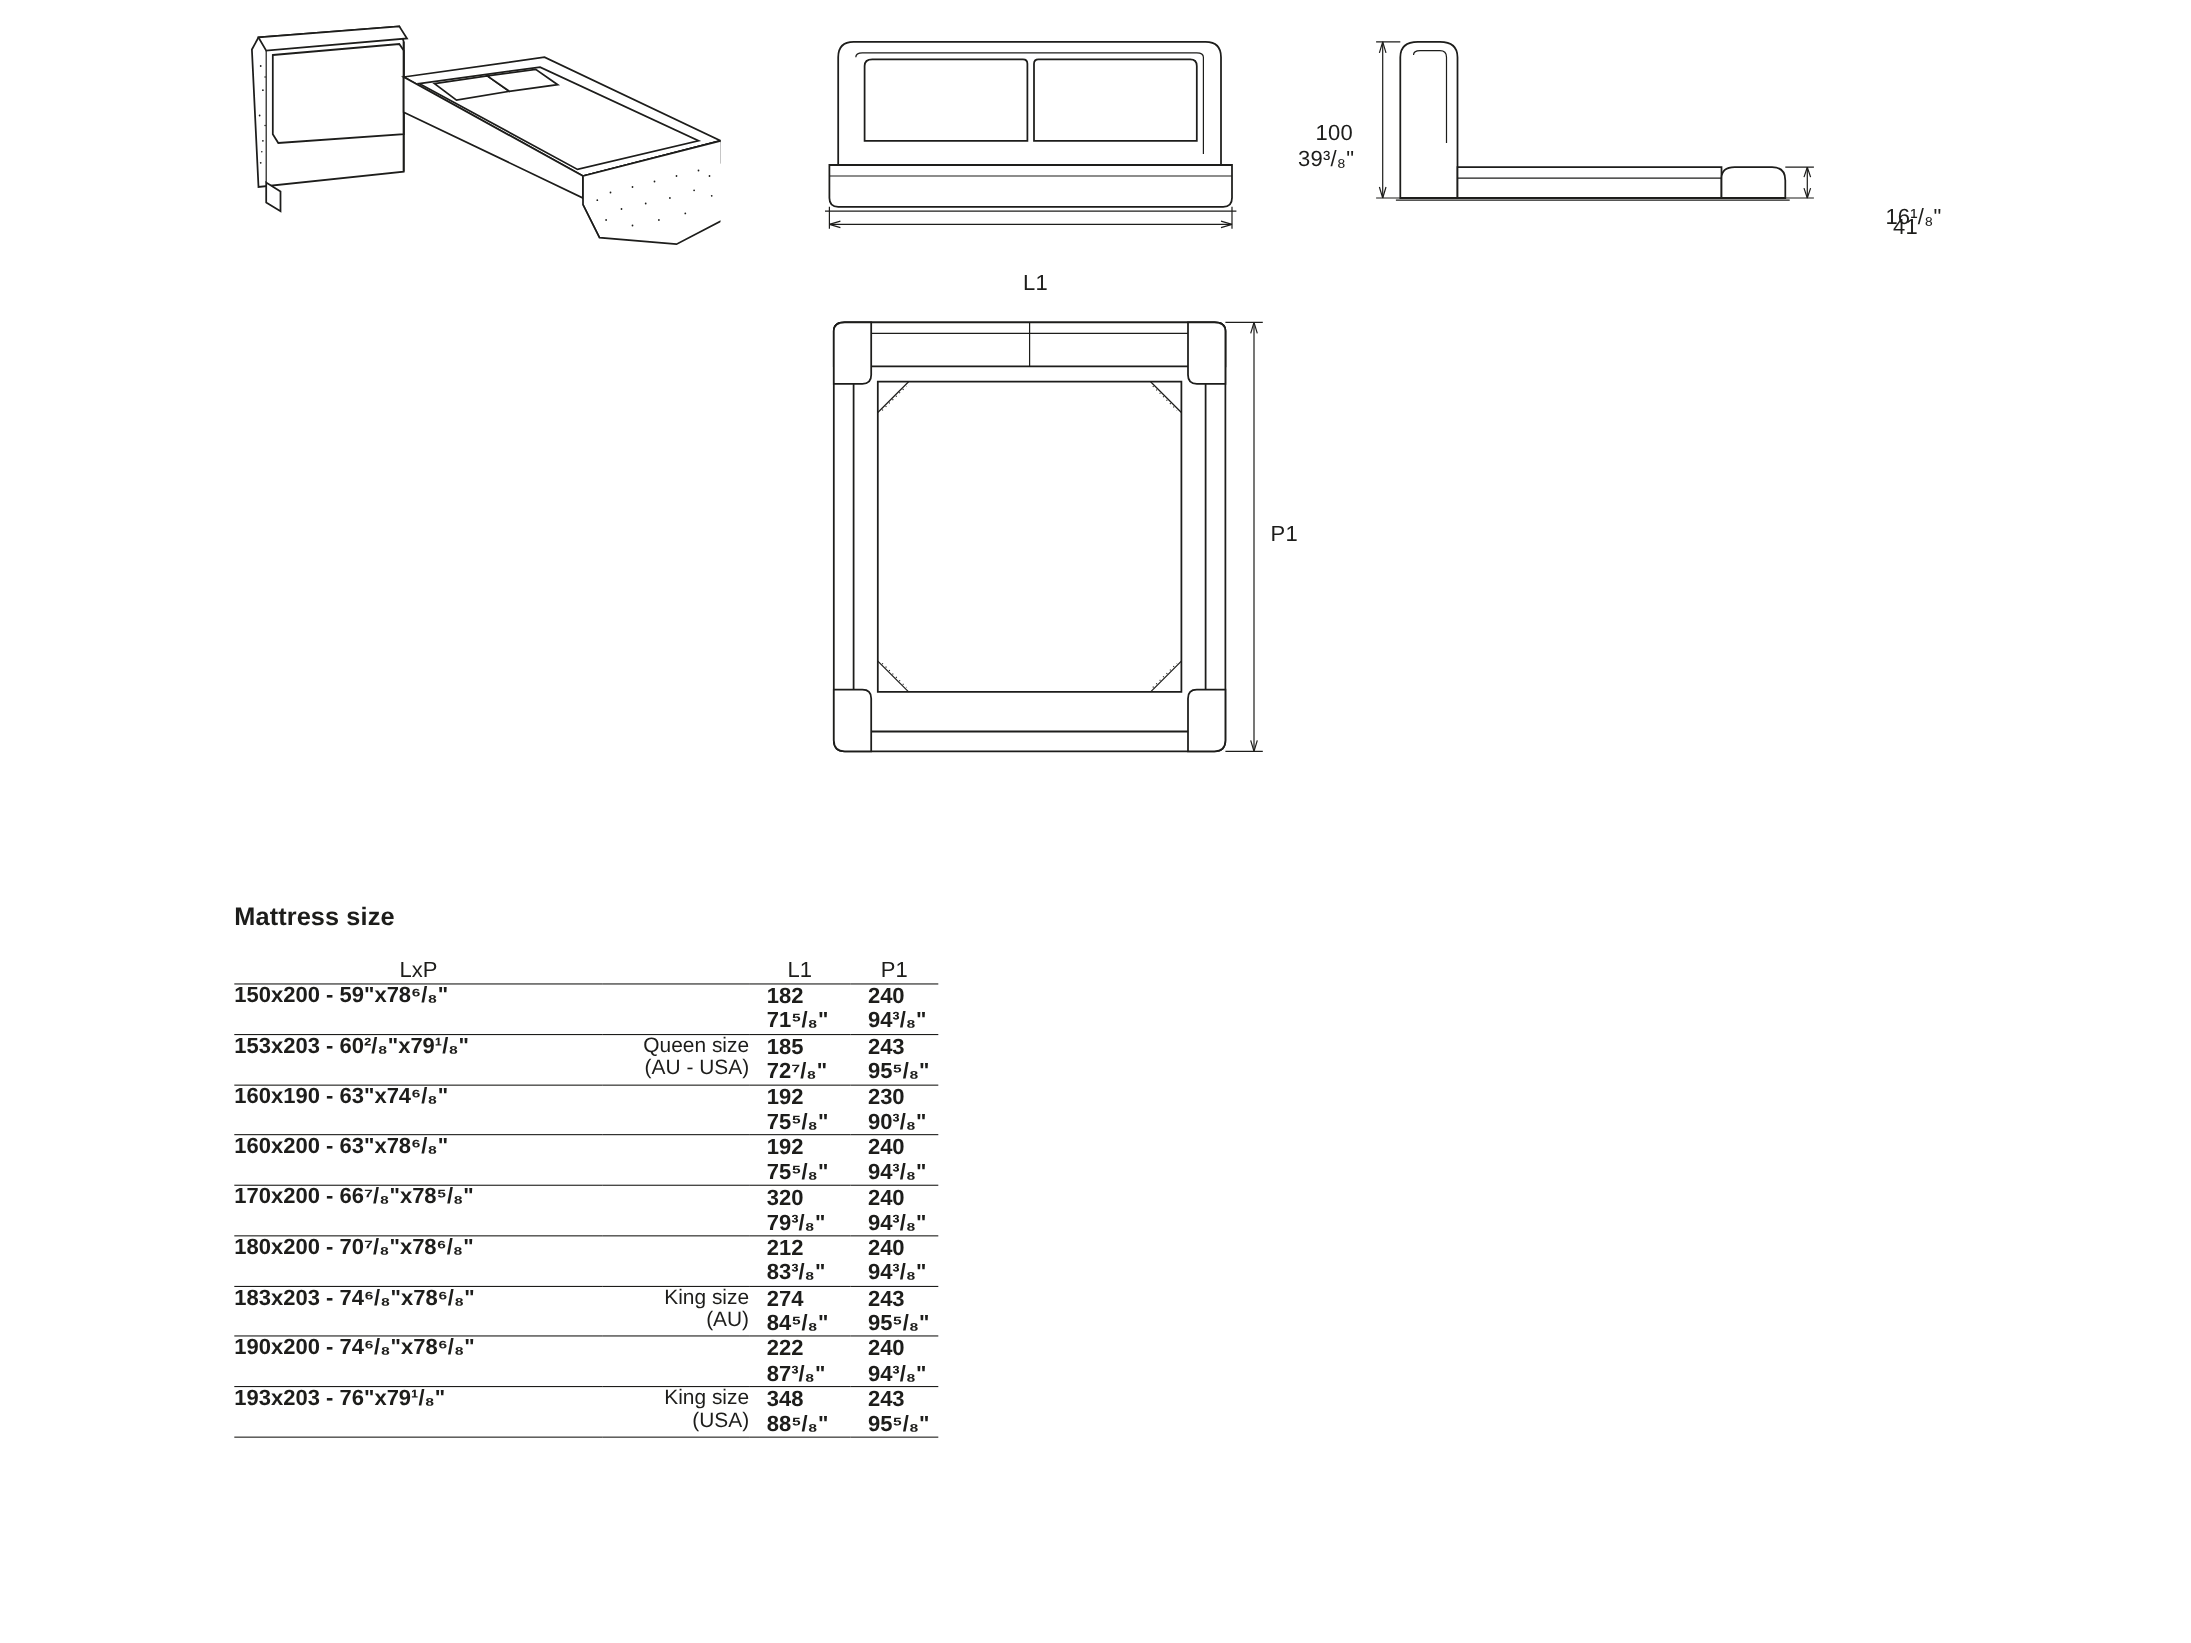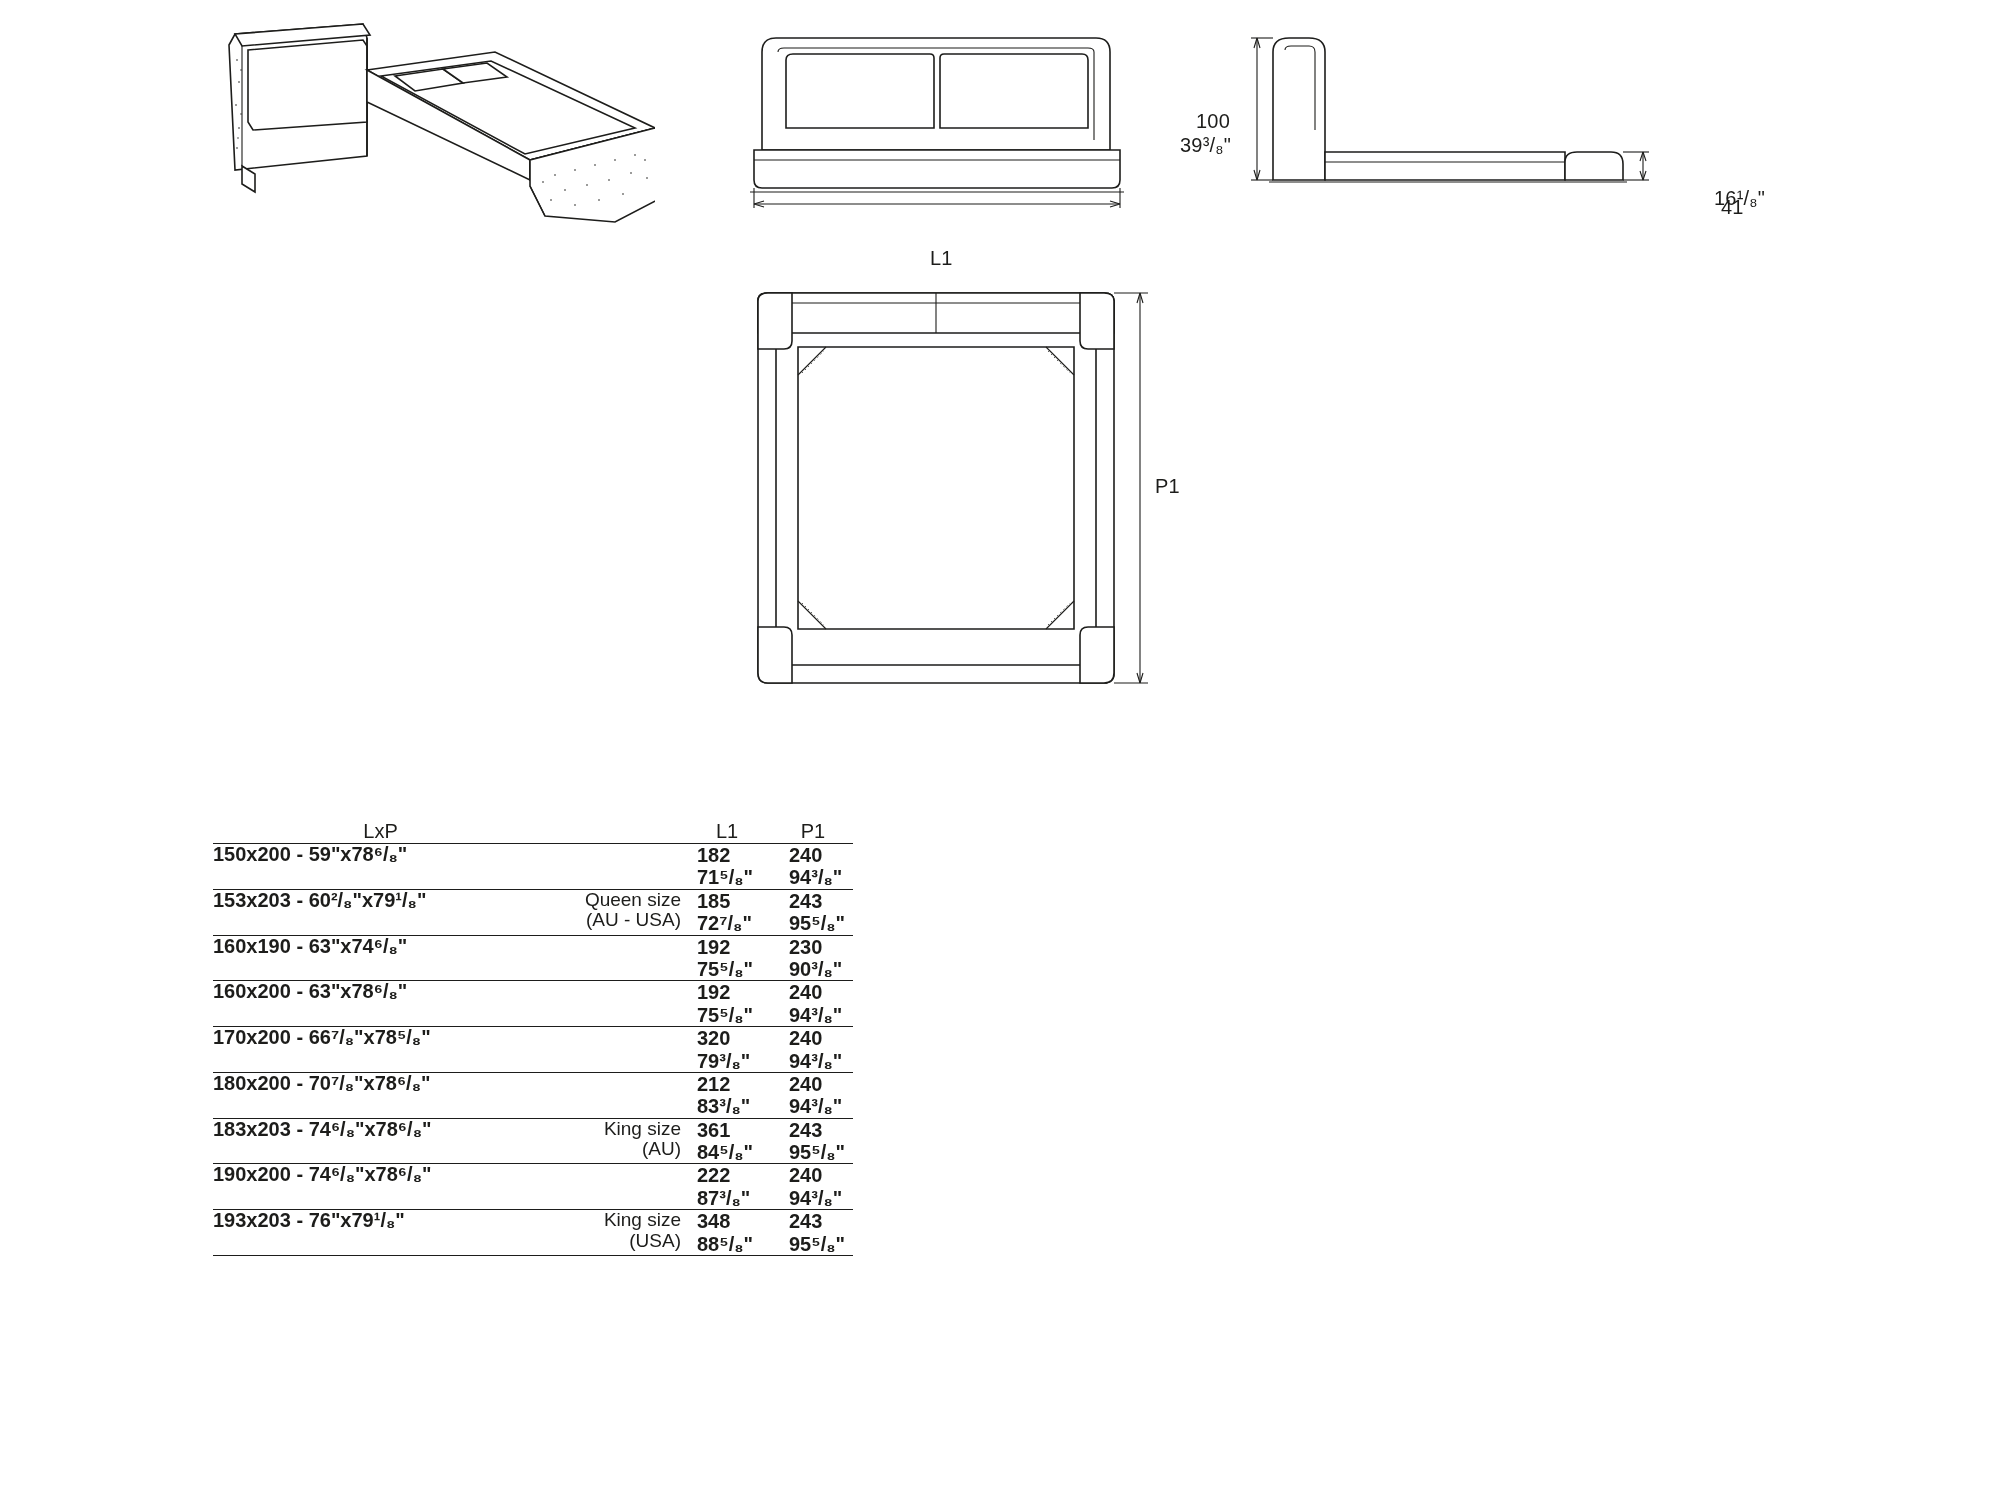--- a/index.html
+++ b/index.html
@@ -259,20 +259,21 @@
       <path class="ln-dim" d="M390 8 L390 398"></path>
       <path class="ln-dim" d="M390 8 L387 18 M390 8 L393 18"></path>
       <path class="ln-dim" d="M390 398 L387 388 M390 398 L393 388"></path>
     </svg>
   </div>
   <div class="dim-label" style="left:1155px; top:475px;">P1</div>
 
 </div>
 
 <div id="table-block">
+  <h2 id="table-title">Mattress size</h2>
   <table class="sizes">
     <colgroup>
       <col class="c-lxp">
         <col class="c-note">
         <col class="c-l1">
         <col class="c-p1">
     </colgroup>
     <thead>
       <tr>
         <th>LxP</th>
@@ -351,21 +352,21 @@
           </td>
           <td class="num">
             <span class="in">240</span>
             <span class="in">94³/₈"</span>
           </td>
         </tr>
         <tr>
           <td class="lxp">183x203 - 74⁶/₈"x78⁶/₈"</td>
           <td class="note">King size<br>(AU)</td>
           <td class="num">
-            <span class="in">361</span>
+            <span class="in">274</span>
             <span class="in">84⁵/₈"</span>
           </td>
           <td class="num">
             <span class="in">243</span>
             <span class="in">95⁵/₈"</span>
           </td>
         </tr>
         <tr>
           <td class="lxp">190x200 - 74⁶/₈"x78⁶/₈"</td>
           <td class="note"></td>

